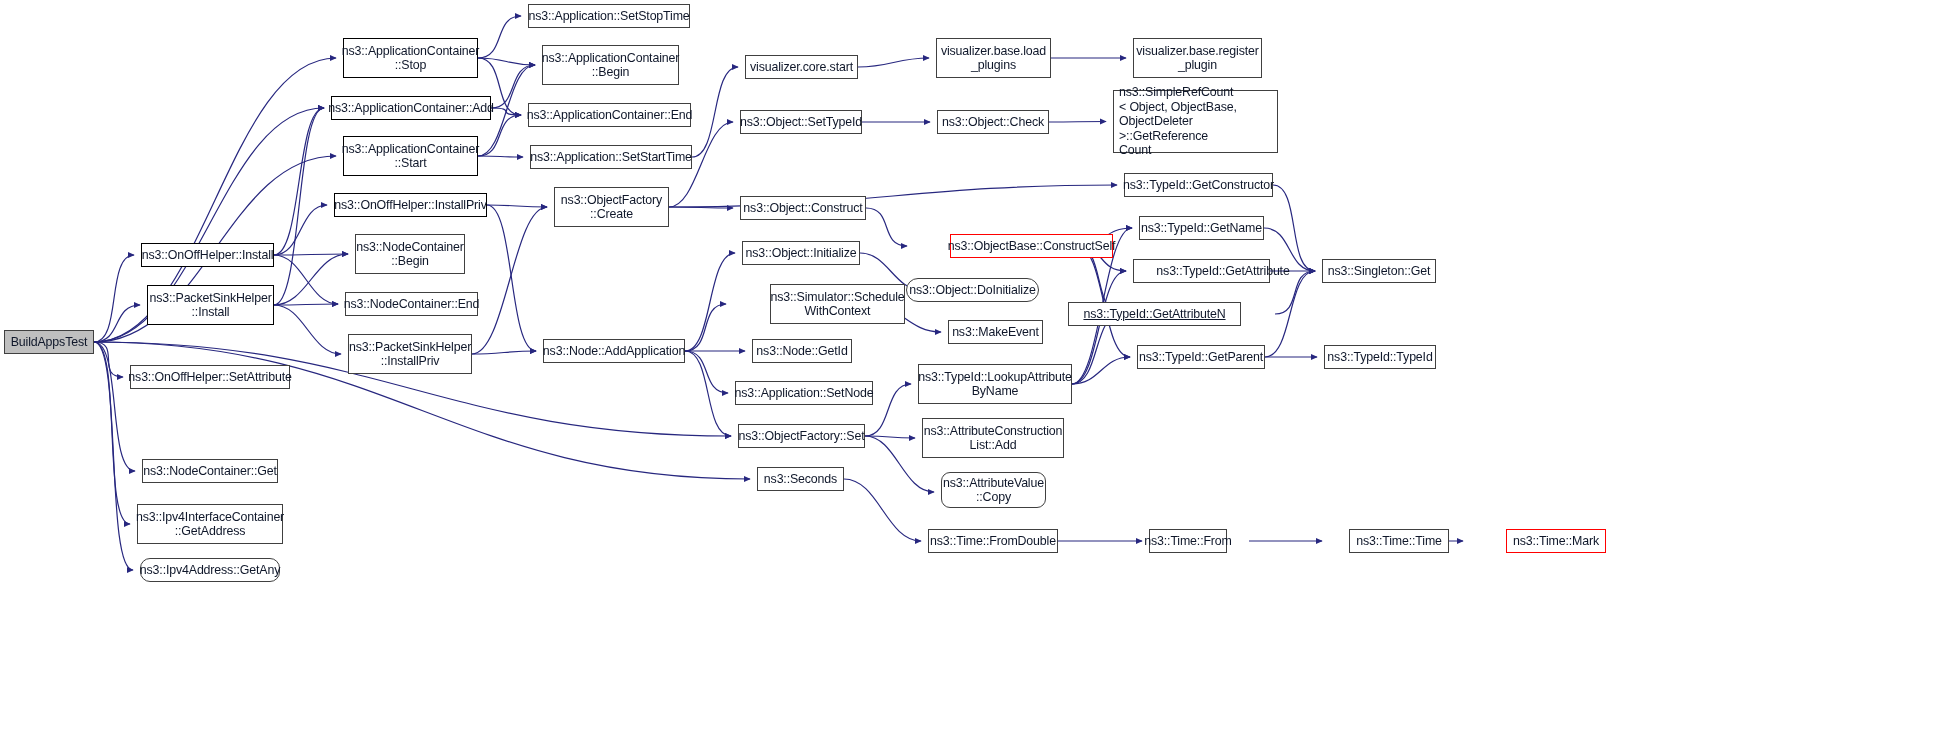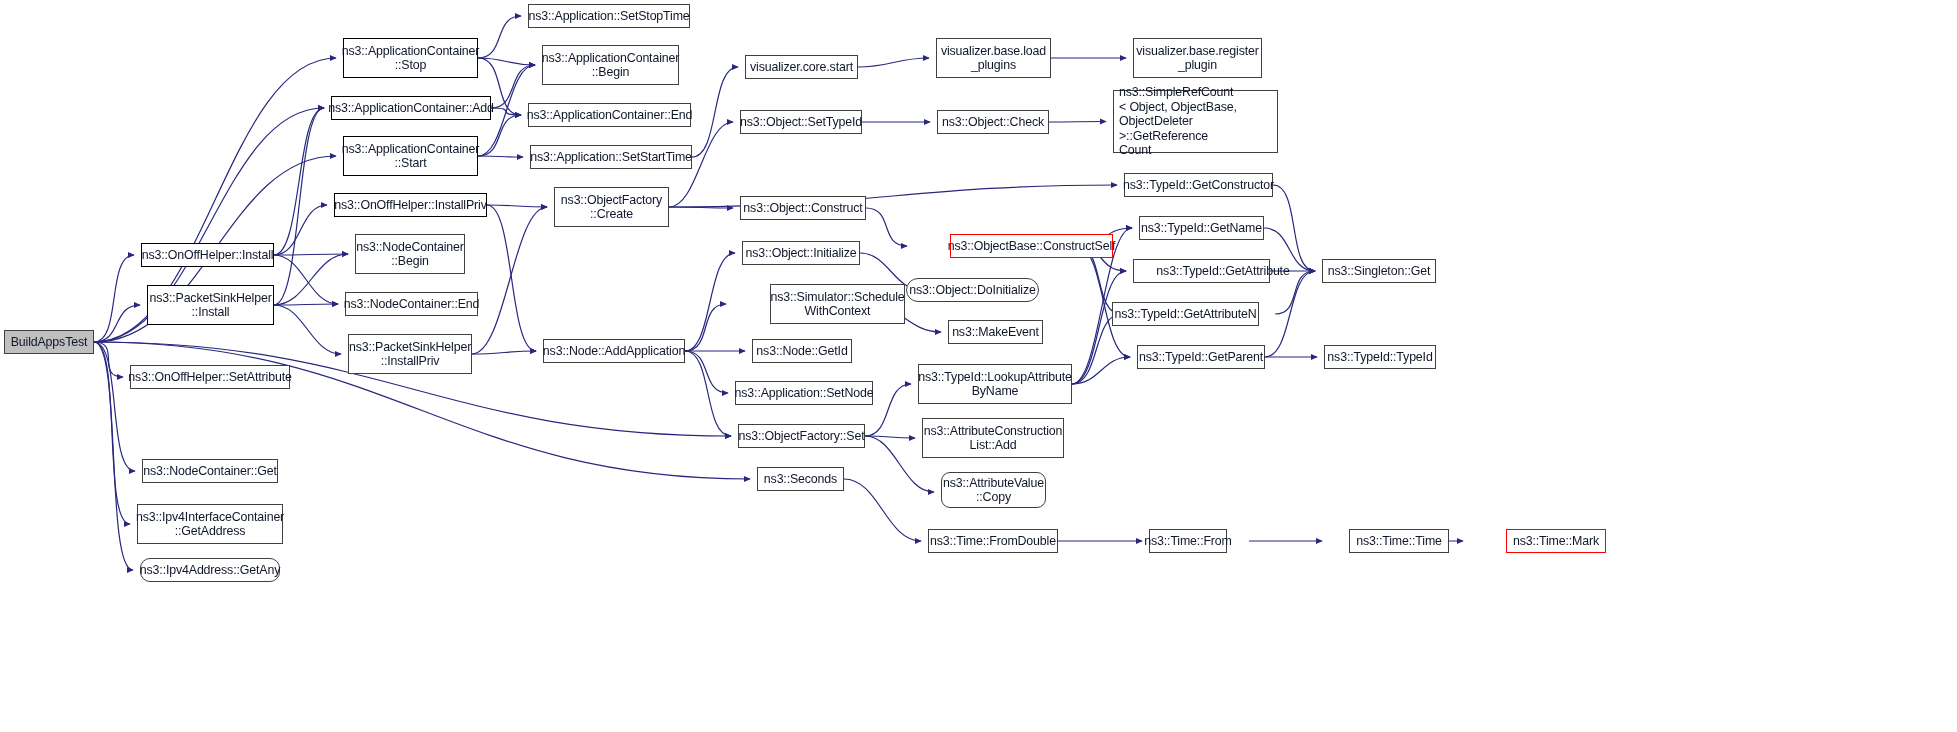--- a/index.html
+++ b/index.html
@@ -186,20 +186,20 @@
     <div class="node" style="left: 928px; top: 529px; width: 130px; height: 24px;"><span>ns3::Time::FromDouble</span></div>
     <div class="node" style="left: 1133px; top: 38px; width: 129px; height: 40px;"><span>visualizer.base.register
 _plugin</span></div>
     <div class="node" style="left: 1113px; top: 90px; width: 165px; height: 63px; justify-content: flex-start; text-align: left; padding-left: 5px;"><span>ns3::SimpleRefCount
 &lt; Object, ObjectBase,
 ObjectDeleter &gt;::GetReference
 Count</span></div>
     <div class="node" style="left: 1124px; top: 173px; width: 149px; height: 24px;"><span>ns3::TypeId::GetConstructor</span></div>
     <div class="node" style="left: 1139px; top: 216px; width: 125px; height: 24px;"><span>ns3::TypeId::GetName</span></div>
     <div class="node" style="left: 1133px; top: 259px; width: 137px; height: 24px; padding-left: 46px;"><span>ns3::TypeId::GetAttribute</span></div>
-    <div class="node" style="left: 1112px; top: 302px; width: 147px; height: 24px;"><span>ns3::TypeId::GetAttributeN</span></div>
+    <div class="node" style="left: 1068px; top: 302px; width: 173px; height: 24px; text-decoration: underline;"><span>ns3::TypeId::GetAttributeN</span></div>
     <div class="node" style="left: 1137px; top: 345px; width: 128px; height: 24px;"><span>ns3::TypeId::GetParent</span></div>
     <div class="node" style="left: 1149px; top: 529px; width: 78px; height: 24px;"><span>ns3::Time::From</span></div>
     <div class="node" style="left: 1322px; top: 259px; width: 114px; height: 24px;"><span>ns3::Singleton::Get</span></div>
     <div class="node" style="left: 1324px; top: 345px; width: 112px; height: 24px;"><span>ns3::TypeId::TypeId</span></div>
     <div class="node" style="left: 1329px; top: 529px; width: 100px; height: 24px; margin-left: 20px;"><span>ns3::Time::Time</span></div>
     <div class="node highlight" style="left: 1470px; top: 529px; width: 100px; height: 24px;"><span>ns3::Time::Mark</span></div>
   </div>
 
 </body></html>

